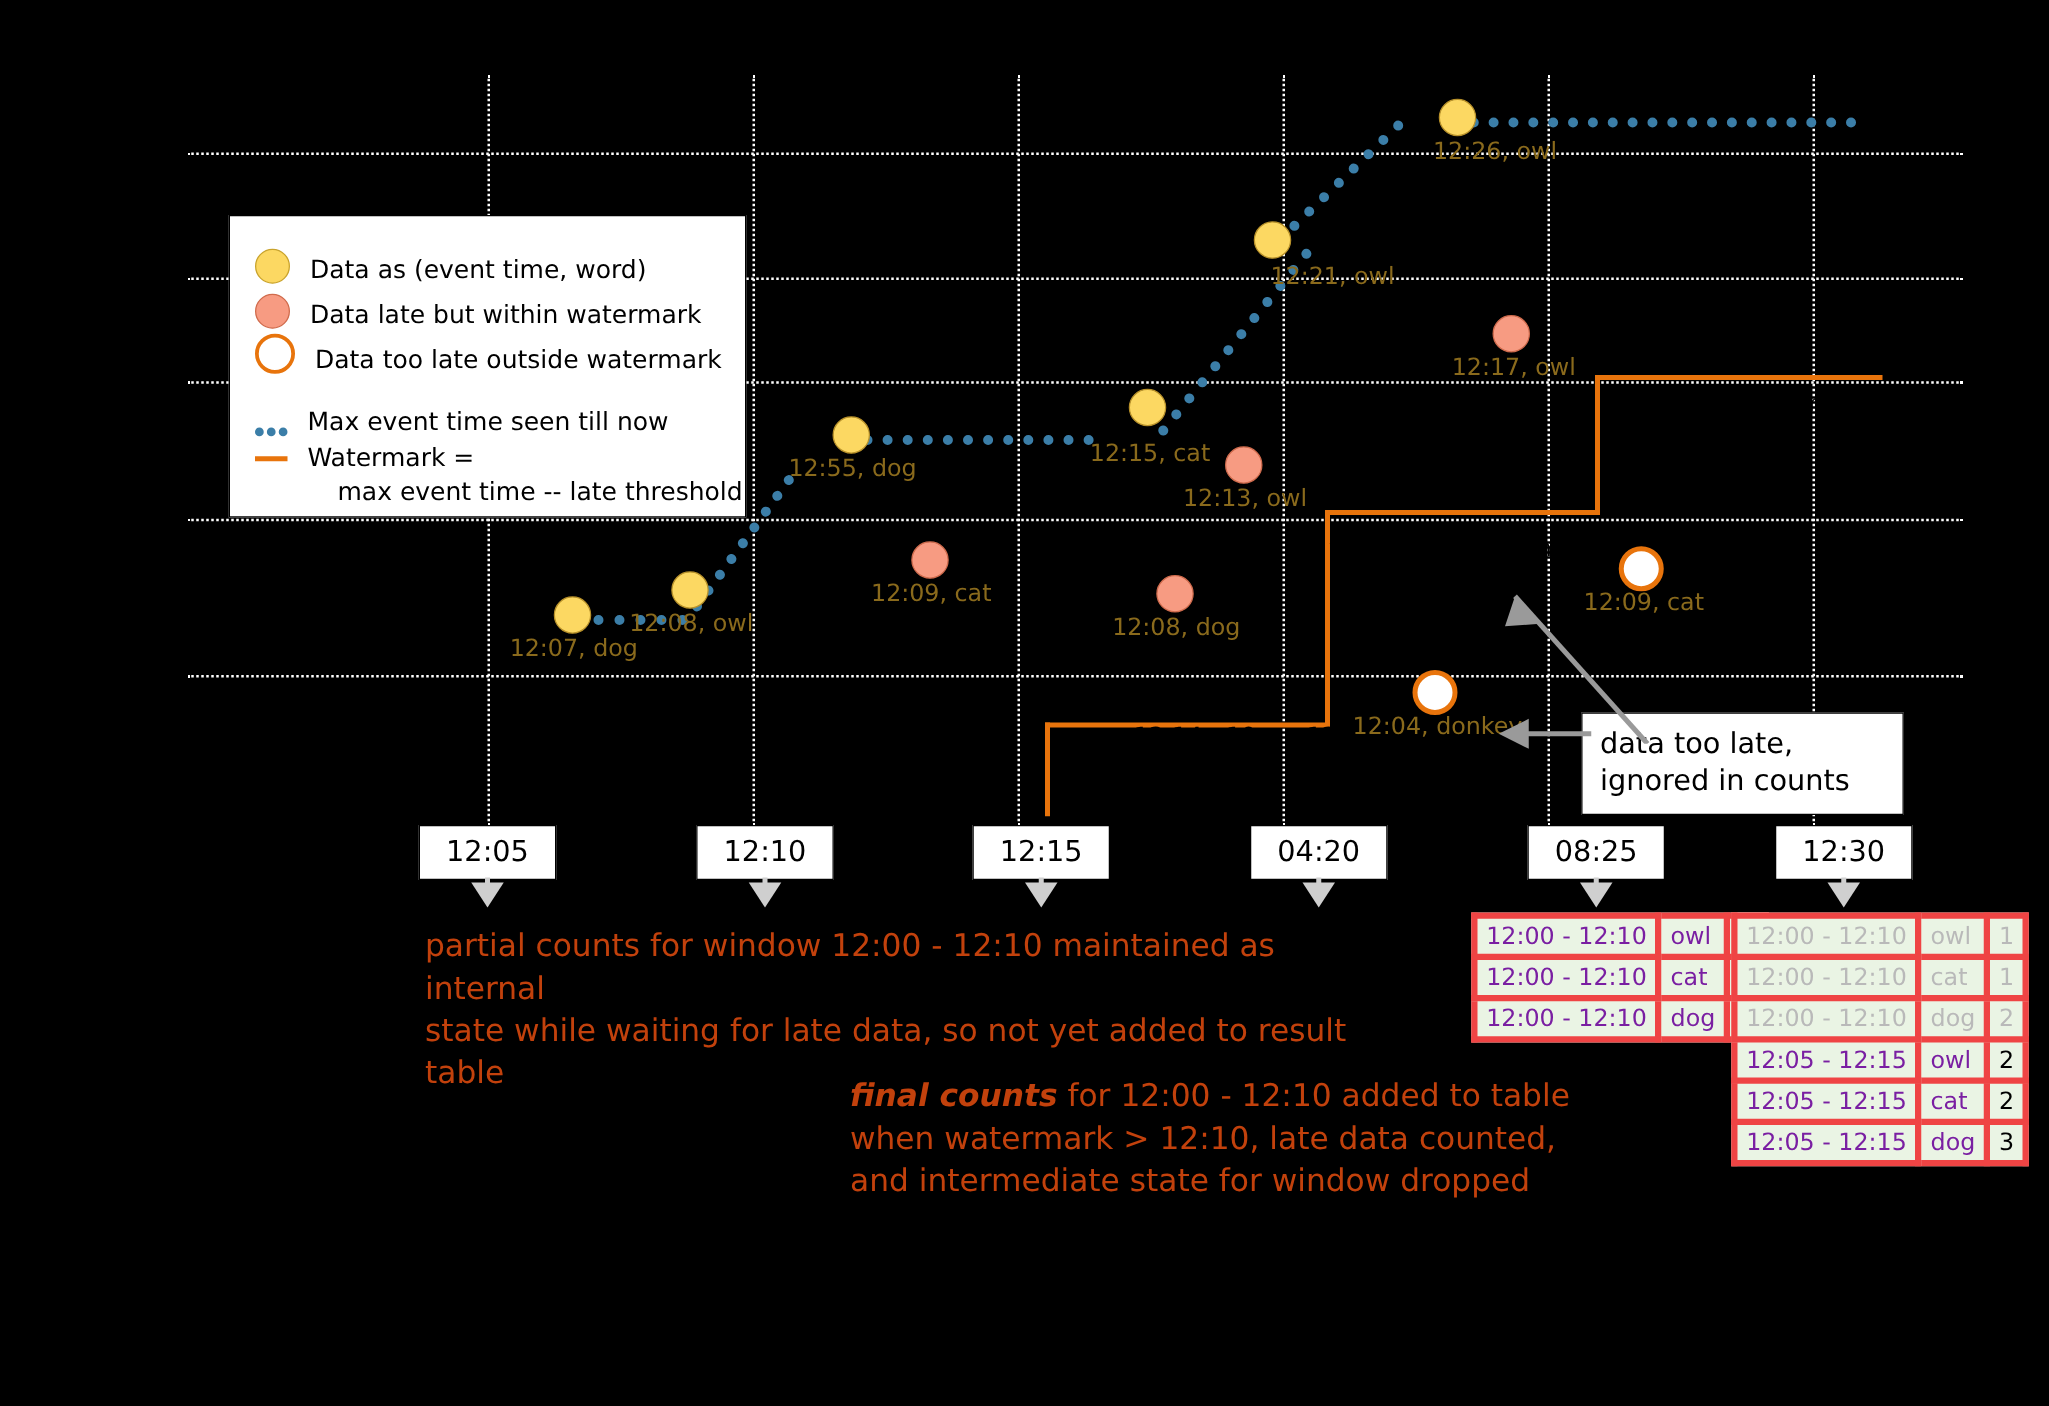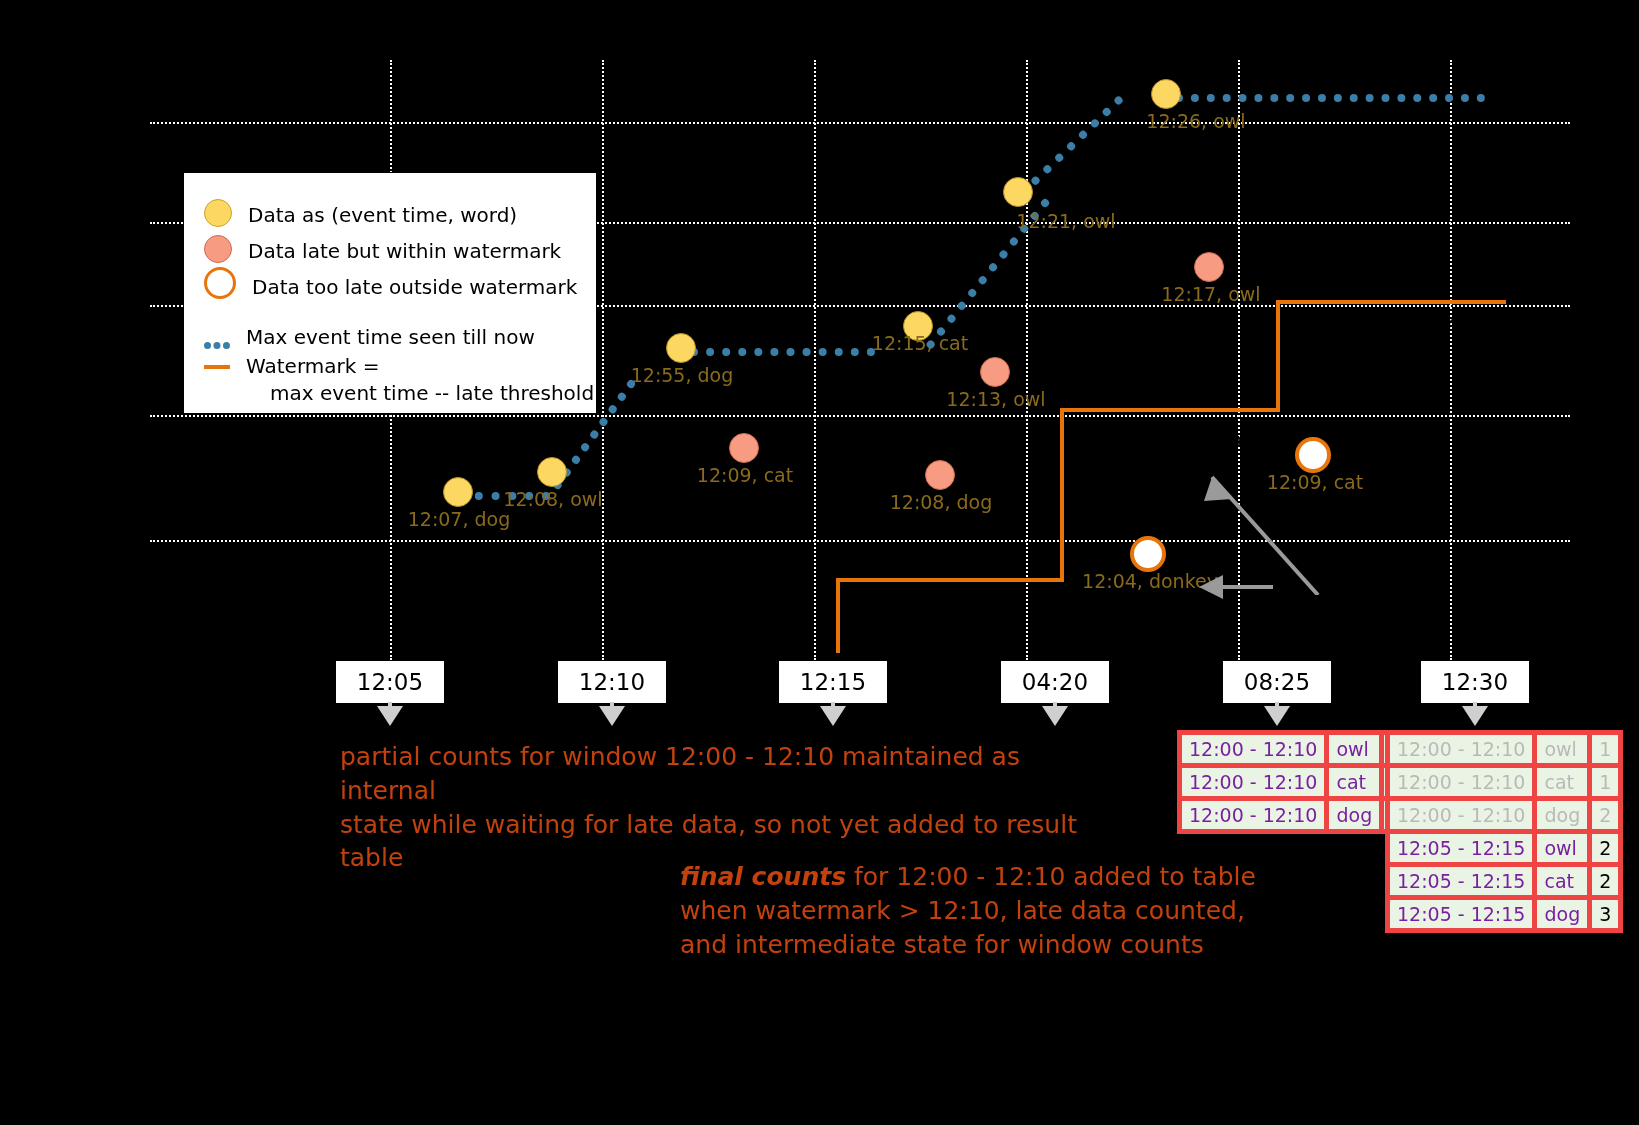--- a/index.html
+++ b/index.html
@@ -123,21 +123,21 @@
   <div class="pt yellow" style="left:552px;top:472px;"></div>
   <div class="ptlabel" style="left:553px;top:488px;">12:08, owl</div>
 
   <div class="pt salmon" style="left:744px;top:448px;"></div>
   <div class="ptlabel" style="left:745px;top:464px;">12:09, cat</div>
 
   <div class="pt yellow" style="left:681px;top:348px;"></div>
   <div class="ptlabel" style="left:682px;top:364px;">12:55, dog</div>
 
   <div class="pt yellow" style="left:918px;top:326px;"></div>
-  <div class="ptlabel" style="left:920px;top:332px;">12:15, cat</div>
+  <div class="ptlabel" style="left:920px;top:352px;">12:15, cat</div>
 
   <div class="pt salmon" style="left:940px;top:475px;"></div>
   <div class="ptlabel" style="left:941px;top:491px;">12:08, dog</div>
 
   <div class="pt salmon" style="left:995px;top:372px;"></div>
   <div class="ptlabel" style="left:996px;top:388px;">12:13, owl</div>
 
   <div class="pt yellow" style="left:1018px;top:192px;"></div>
   <div class="ptlabel" style="left:1066px;top:210px;">12:21, owl</div>
 
@@ -172,20 +172,24 @@
     </div>
     <div class="legend-multiline">
       <span class="solidline" style="margin-top:12px;"></span>
       <span class="lbl">
         <span>Watermark =</span>
         <span class="indent">max event time -- late threshold</span>
       </span>
     </div>
   </div>
 
+  <div class="callout" style="left:1265px;top:570px;width:228px;">
+    <div>data too late,</div>
+    <div>ignored in counts</div>
+  </div>
   <svg class="callout-arrow" style="left:1180px;top:455px;width:140px;height:140px;">
     <line x1="138" y1="140" x2="32" y2="22" stroke="#9a9a9a" stroke-width="4"></line>
     <polygon points="32,22 52,44 24,46" fill="#9a9a9a"></polygon>
   </svg>
   <svg class="callout-arrow" style="left:1185px;top:565px;width:90px;height:40px;">
     <line x1="88" y1="22" x2="22" y2="22" stroke="#9a9a9a" stroke-width="4"></line>
     <polygon points="14,22 38,10 38,34" fill="#9a9a9a"></polygon>
   </svg>
 
   <div class="tbox" style="left:390px;top:660px;">12:05</div>
@@ -211,21 +215,21 @@
   <div class="red-note" style="left:340px;top:740px;width:760px;">
     <div>partial counts for window 12:00 - 12:10 maintained as internal</div>
     <div>state while waiting for late data, so not yet added  to result table</div>
   </div>
 
   <div class="red-note" style="left:680px;top:860px;width:620px;">
     <div>
       <em>final counts</em><span> for 12:00 - 12:10 added to table</span>
     </div>
     <div>when watermark &gt; 12:10, late data counted,</div>
-    <div>and intermediate state for window counts</div>
+    <div>and intermediate state for window dropped</div>
   </div>
 
   <table class="rtable" style="left:1177px;top:730px;">
     <tbody>
         <tr>
       <td class="c-window">12:00 - 12:10</td>
       <td class="c-word">owl</td>
       <td class="c-count">1</td>
     </tr>
     <tr>

